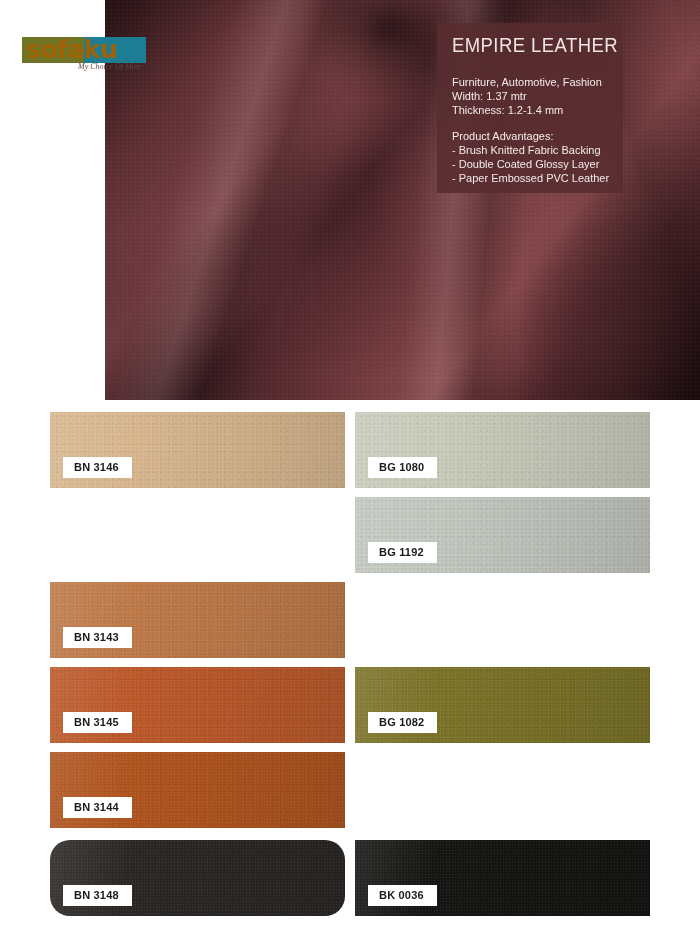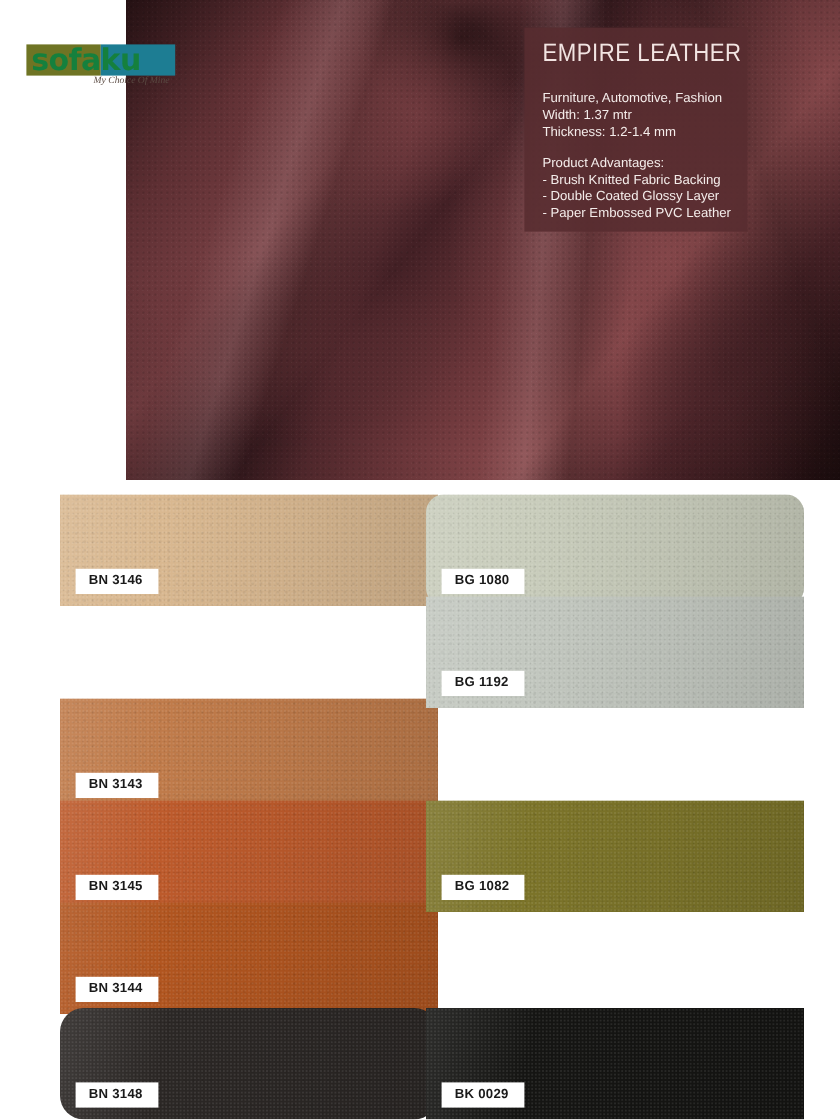--- a/index.html
+++ b/index.html
@@ -78,21 +78,21 @@
     left: 62px; top: 2px;
     width: 62px; height: 26px;
     background: #1d7d93;
   }
   .logo-text {
     position: absolute;
     left: 4px; top: 0px;
     width: 124px;
     height: 30px;
     line-height: 30px;
-    color: #15803d;
+    color: #a16207;
     font-size: 25px;
     font-weight: bold;
     letter-spacing: -0.5px;
     font-family: "DejaVu Sans", sans-serif;
   }
   .logo-tagline {
     position: absolute;
     left: 56px;
     top: 27px;
     font-size: 8px;
@@ -135,23 +135,22 @@
   .swatch-grid {
     position: absolute;
     left: 0;
     top: 412px;
     width: 700px;
     height: 521px;
   }
   .swatch {
     position: absolute;
     width: 295px;
-    height: 93px;
+    height: 76px;
     overflow: hidden;
-    padding-left: 20px;
   }
   .swatch-col-left  { left: 50px; }
   .swatch-col-right { left: 355px; }
   .swatch-surface {
     position: absolute;
     inset: 0;
   }
   .swatch-grain {
     position: absolute;
     inset: 0;
@@ -235,21 +234,21 @@
     <div class="swatch-sheen"></div>
     <div class="swatch-label">BN 3144</div>
   </div>
   <div class="swatch swatch-col-left" style="top:428px;border-radius:20px;">
     <div class="swatch-surface" style="background: rgb(43, 39, 37);"></div>
     <div class="swatch-grain"></div>
     <div class="swatch-sheen"></div>
     <div class="swatch-label">BN 3148</div>
   </div>
 
-  <div class="swatch swatch-col-right" style="top:0px;border-radius:15px;">
+  <div class="swatch swatch-col-right" style="top:0px;">
     <div class="swatch-surface" style="background: rgb(201, 205, 188);"></div>
     <div class="swatch-grain"></div>
     <div class="swatch-sheen"></div>
     <div class="swatch-label">BG 1080</div>
   </div>
   <div class="swatch swatch-col-right" style="top:85px;">
     <div class="swatch-surface" style="background: rgb(195, 200, 192);"></div>
     <div class="swatch-grain"></div>
     <div class="swatch-sheen"></div>
     <div class="swatch-label">BG 1192</div>
@@ -257,16 +256,16 @@
   <div class="swatch swatch-col-right" style="top:255px;">
     <div class="swatch-surface" style="background: rgb(124, 116, 41);"></div>
     <div class="swatch-grain"></div>
     <div class="swatch-sheen"></div>
     <div class="swatch-label">BG 1082</div>
   </div>
   <div class="swatch swatch-col-right" style="top:428px;">
     <div class="swatch-surface" style="background: rgb(21, 21, 19);"></div>
     <div class="swatch-grain"></div>
     <div class="swatch-sheen"></div>
-    <div class="swatch-label">BK 0029</div>
+    <div class="swatch-label">BK 0036</div>
   </div>
 
 </div>
 
 </body></html>

